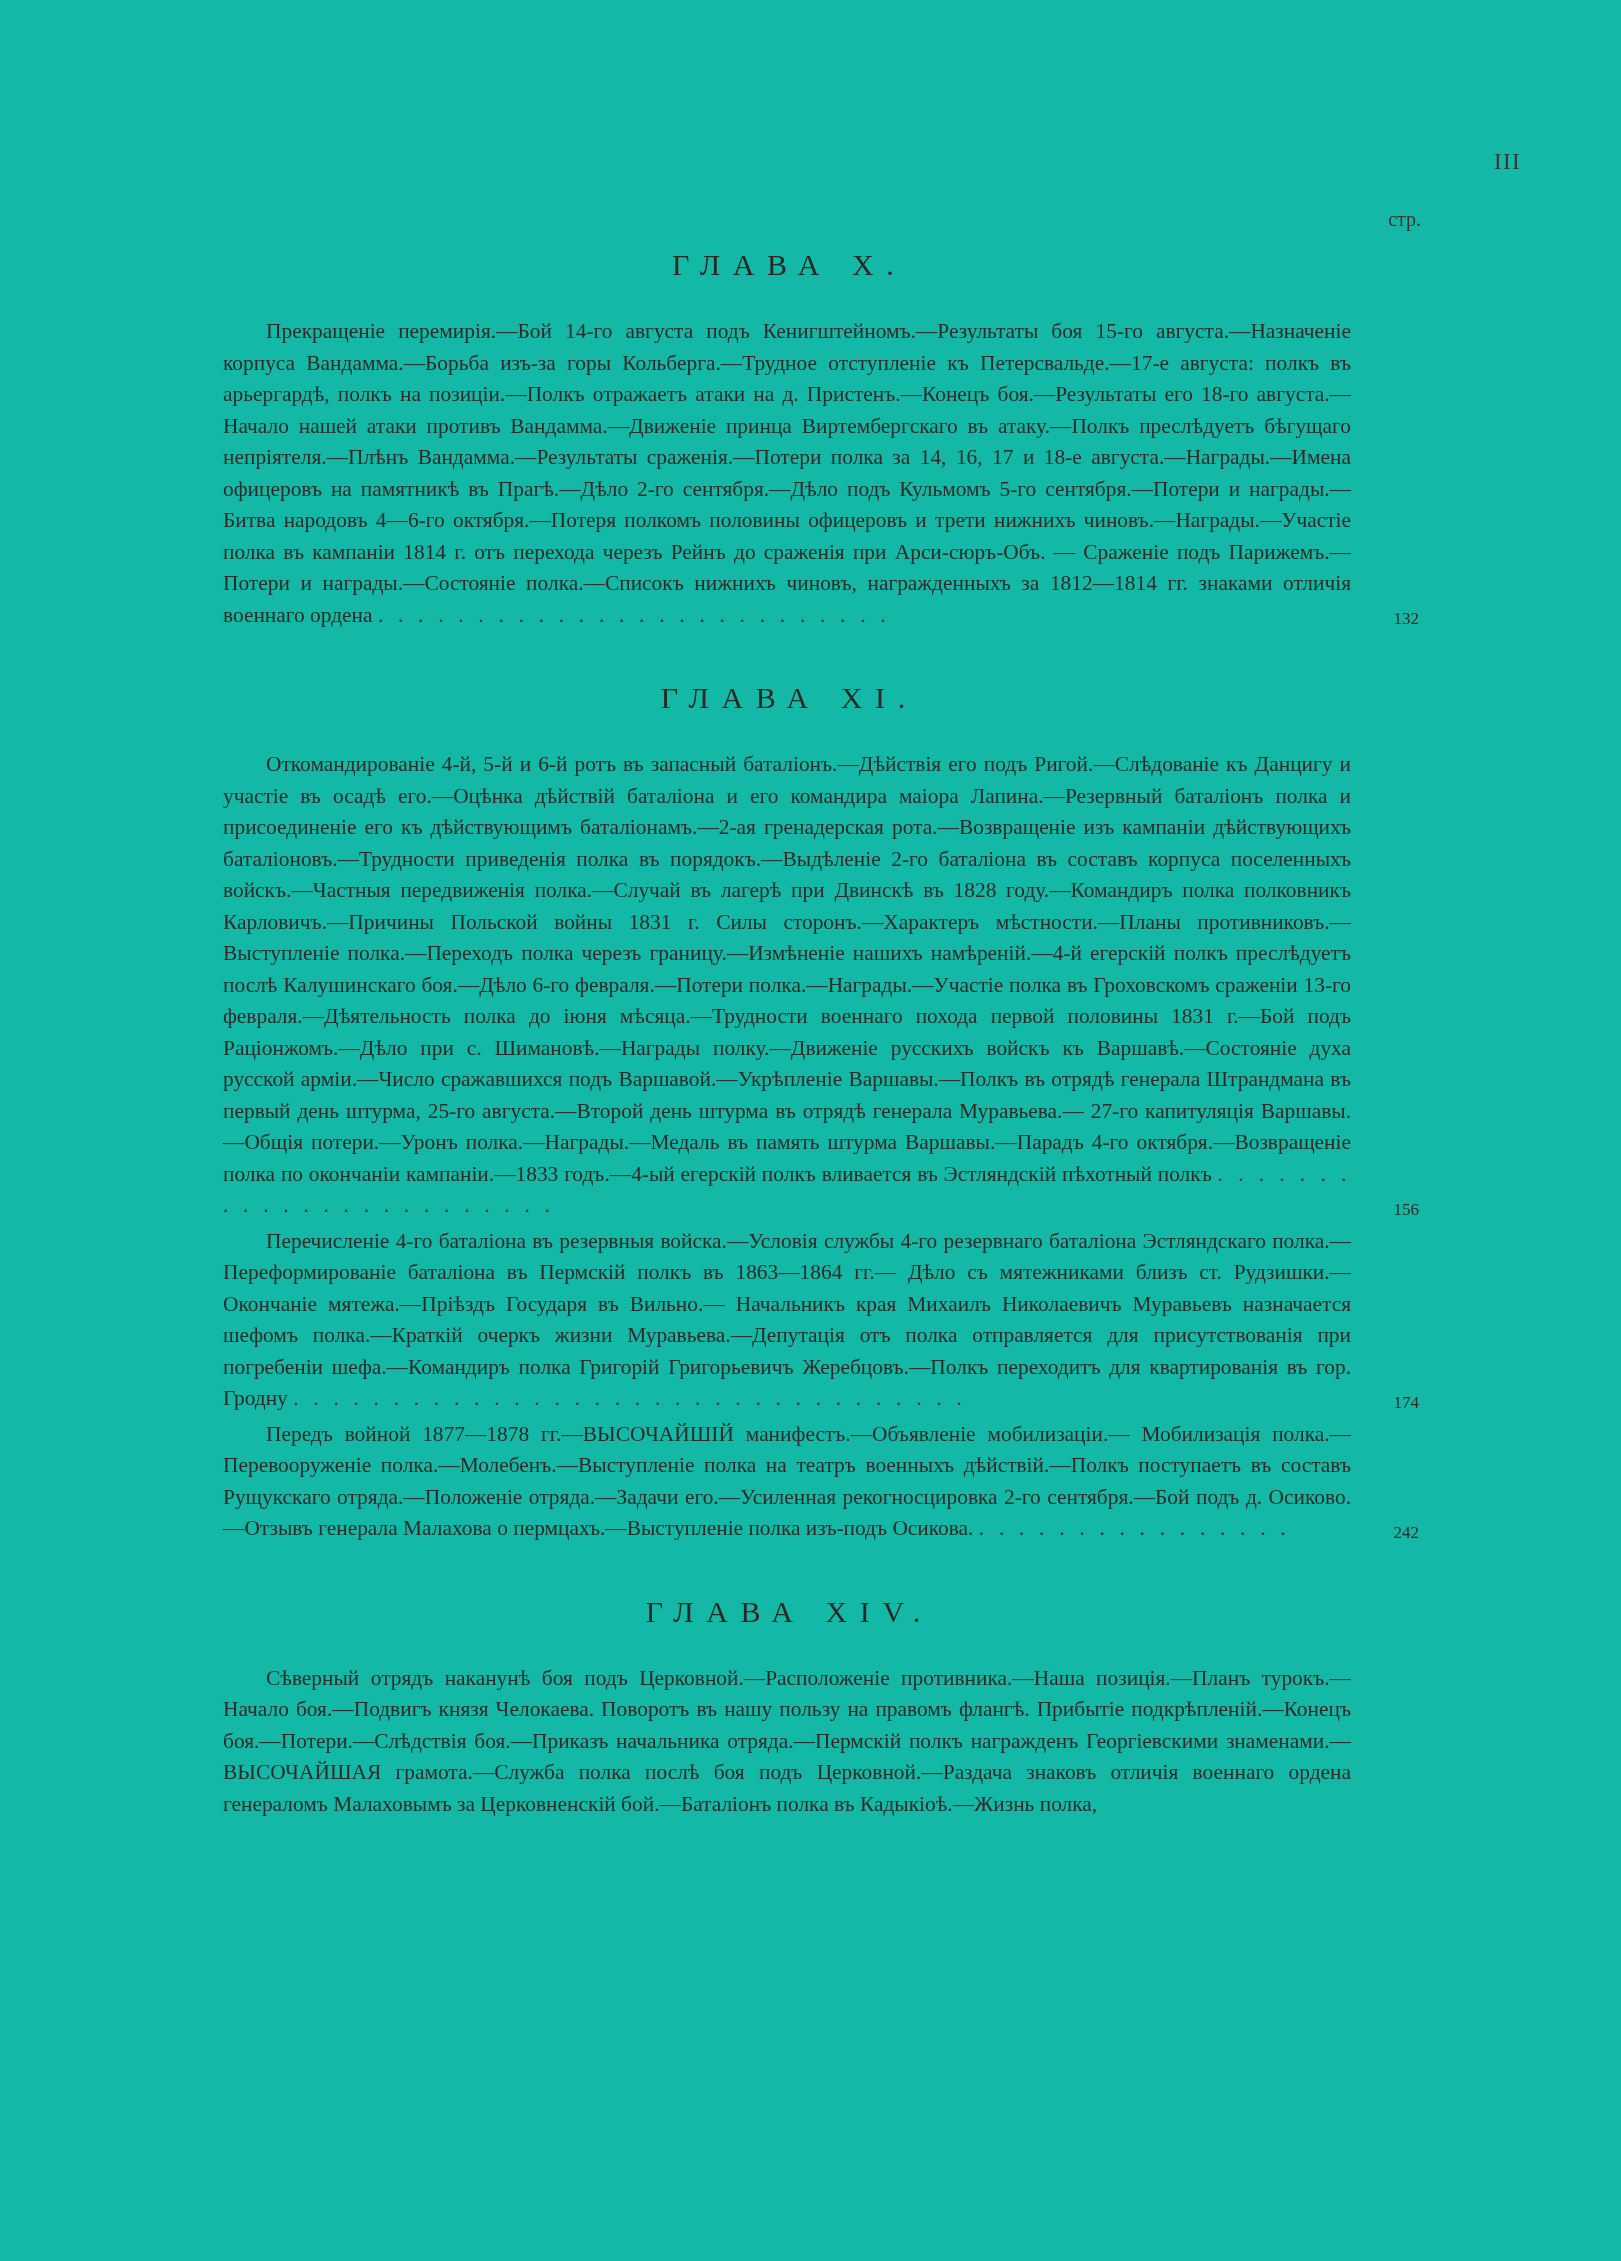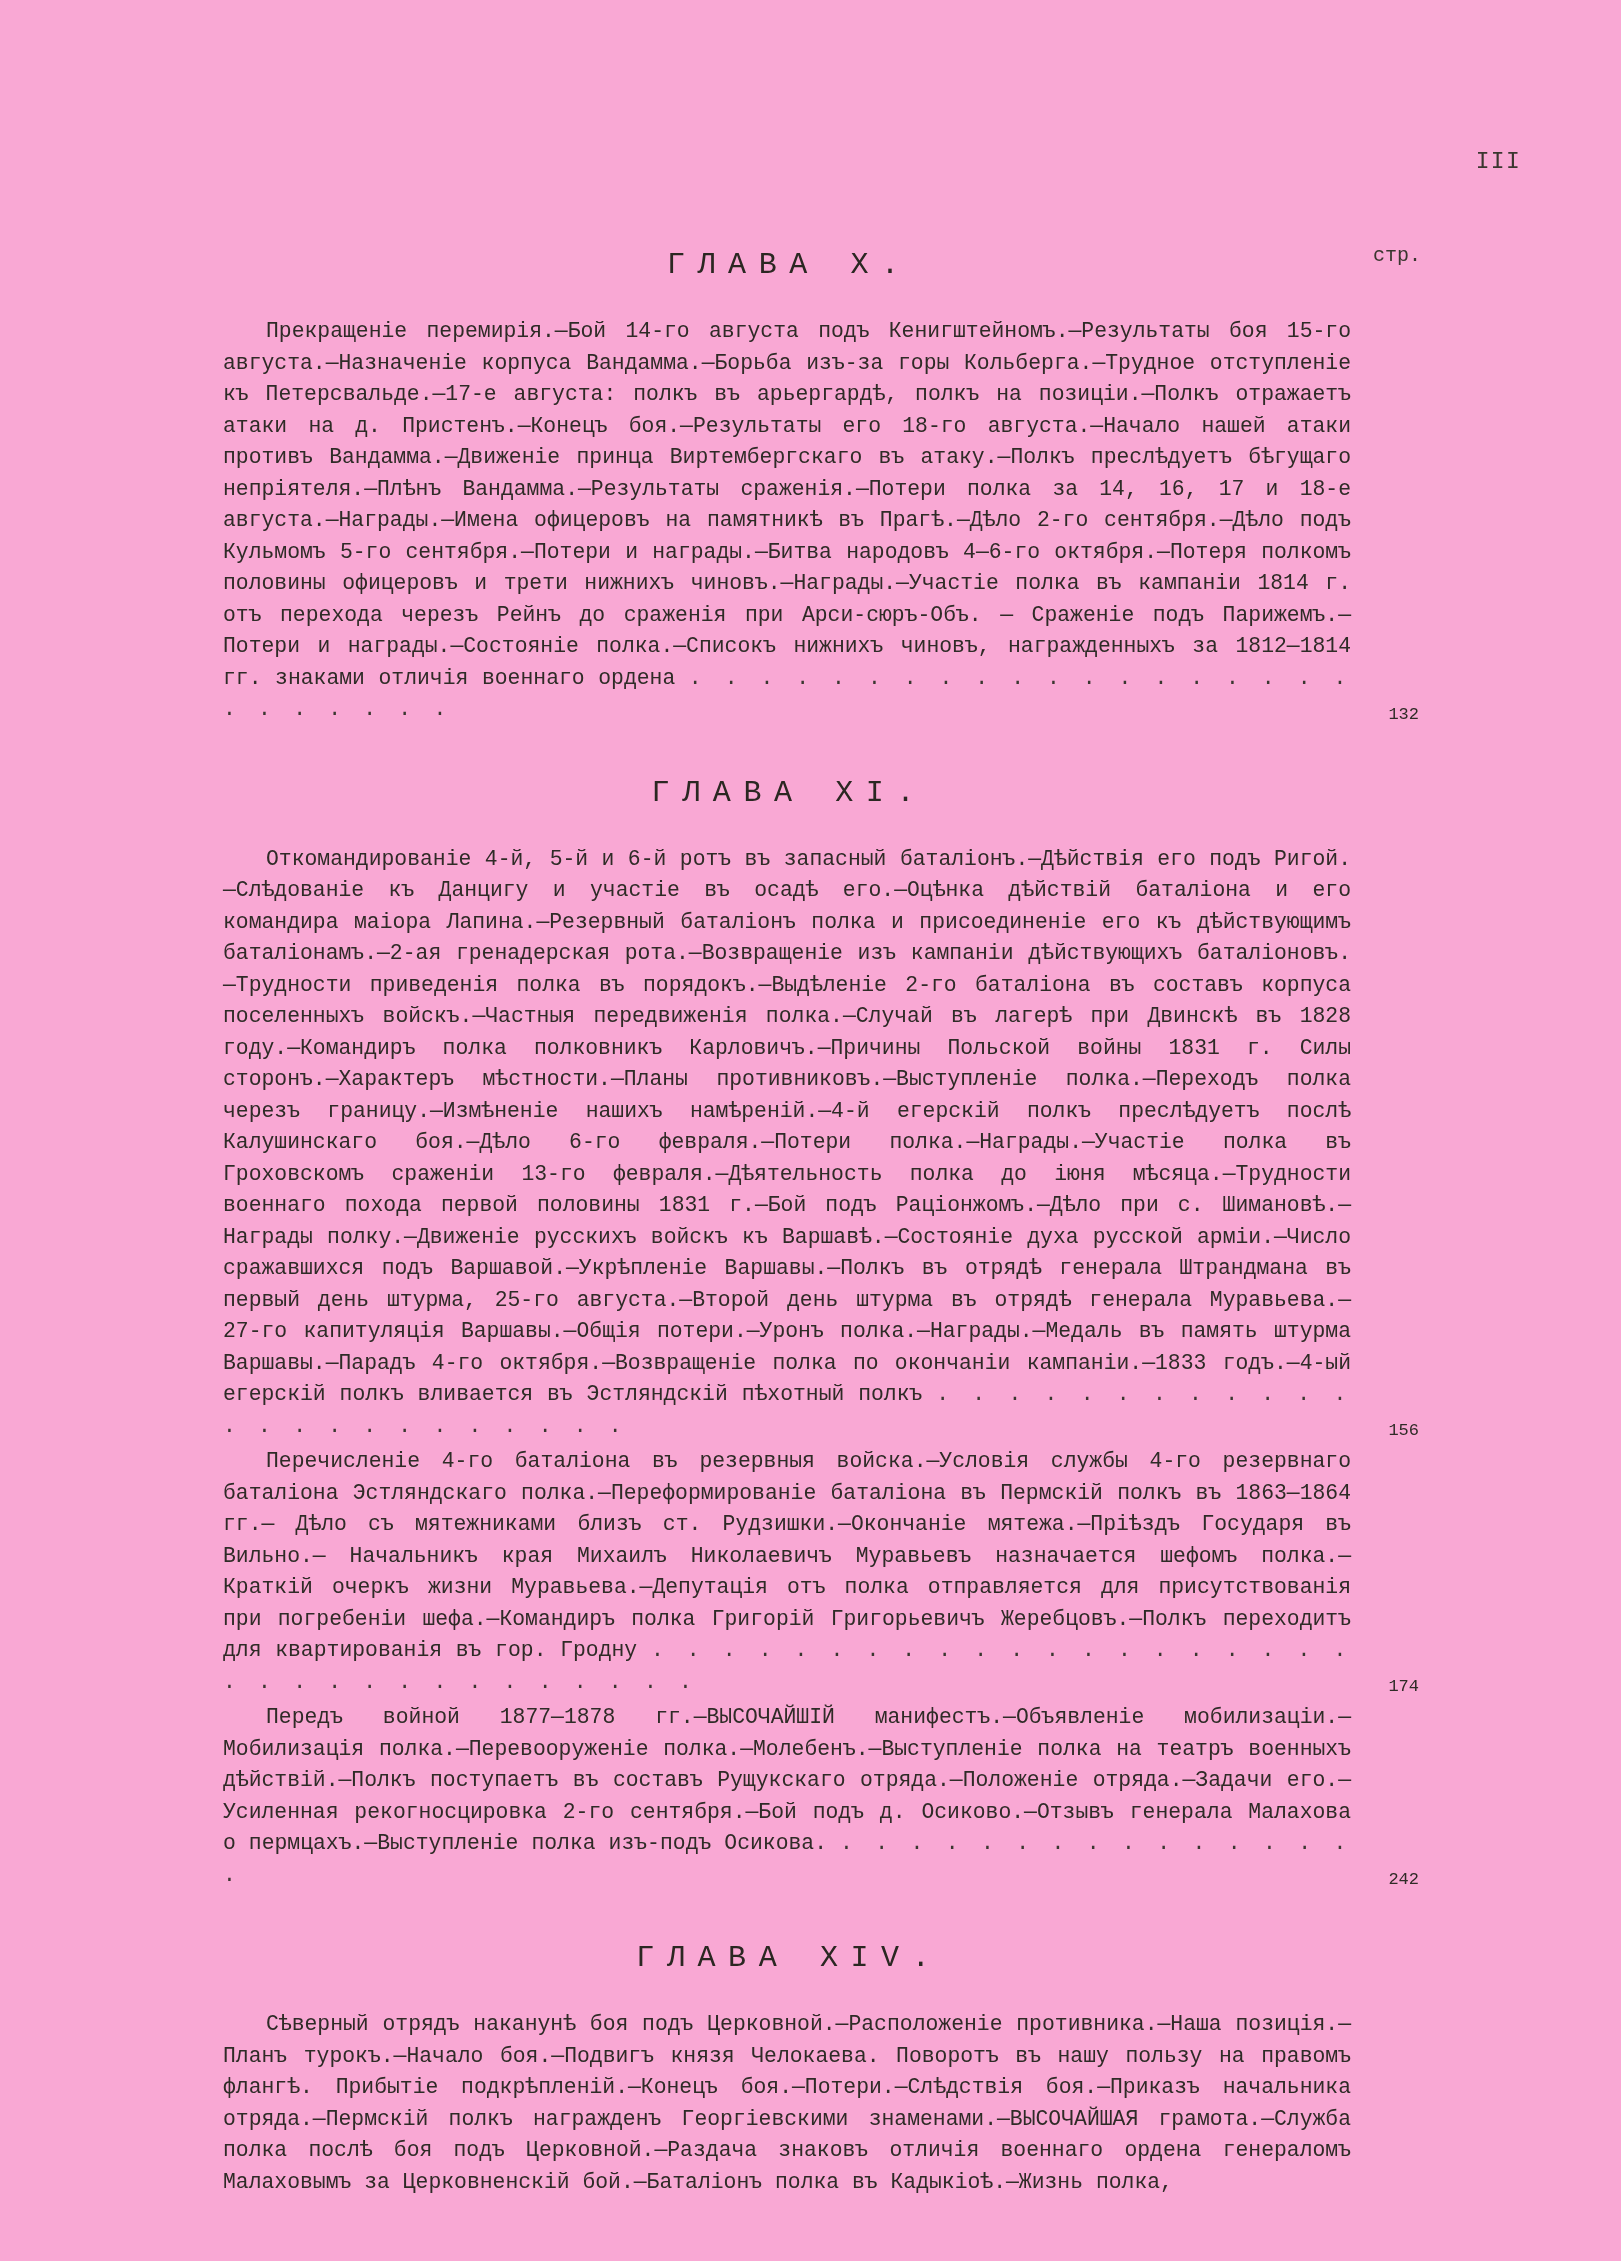--- a/index.html
+++ b/index.html
@@ -5,40 +5,39 @@
   html, body {
     margin: 0;
     padding: 0;
     background: #e9e7e2;
   }
   .page {
     position: relative;
     width: 1622px;
     height: 2261px;
     margin: 0 auto;
-    background: #f9a8d4;
+    background: #14b8a6;
     color: #2f2b27;
-    font-family: Liberation Mono, monospace;
+    font-family: Liberation Serif, serif;
     overflow: hidden;
   }
   .folio {
     position: absolute;
     top: 149px;
     right: 101px;
     font-size: 23px;
     letter-spacing: 1.3px;
     color: #3a362f;
   }
   .col-label {
     position: absolute;
     top: 208px;
     right: 201px;
     font-size: 20px;
     color: #3a362f;
-    margin-top: 36px;
   }
   .content {
     position: absolute;
     left: 219px;
     top: 236px;
     width: 1200px;
   }
   .chapter-heading {
     width: 1128px;
     margin: 50px 0 34px 0;

